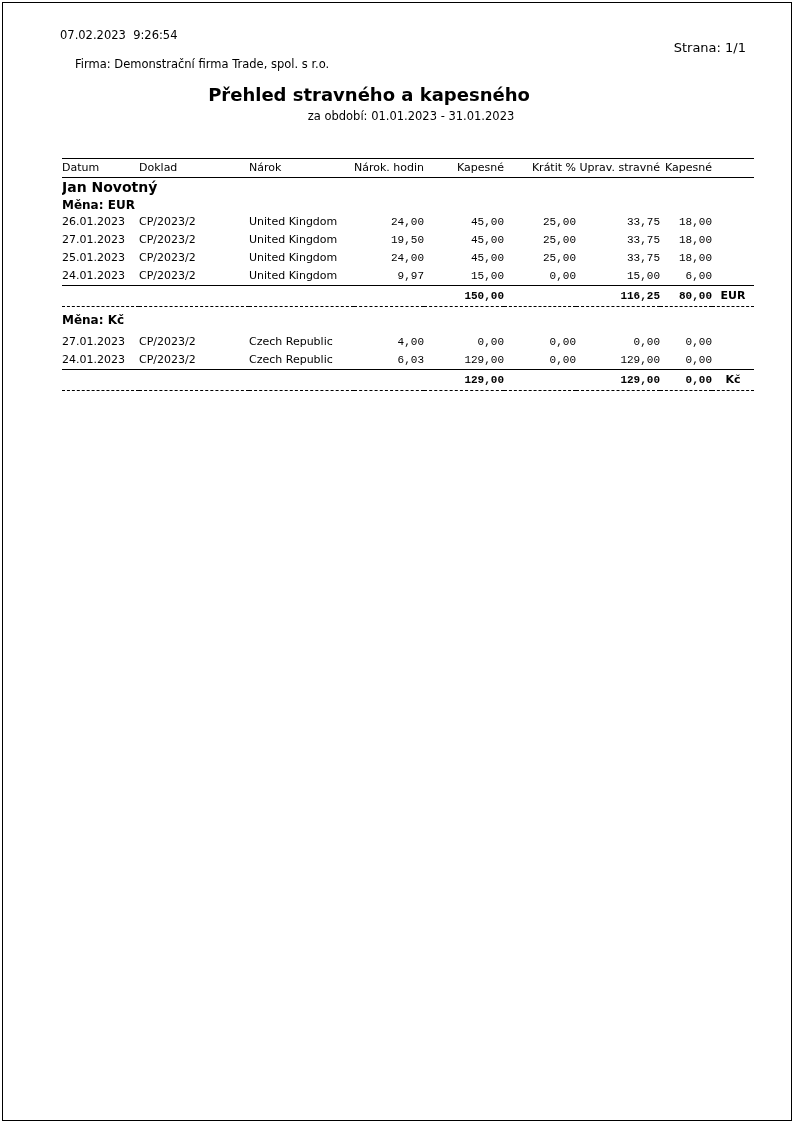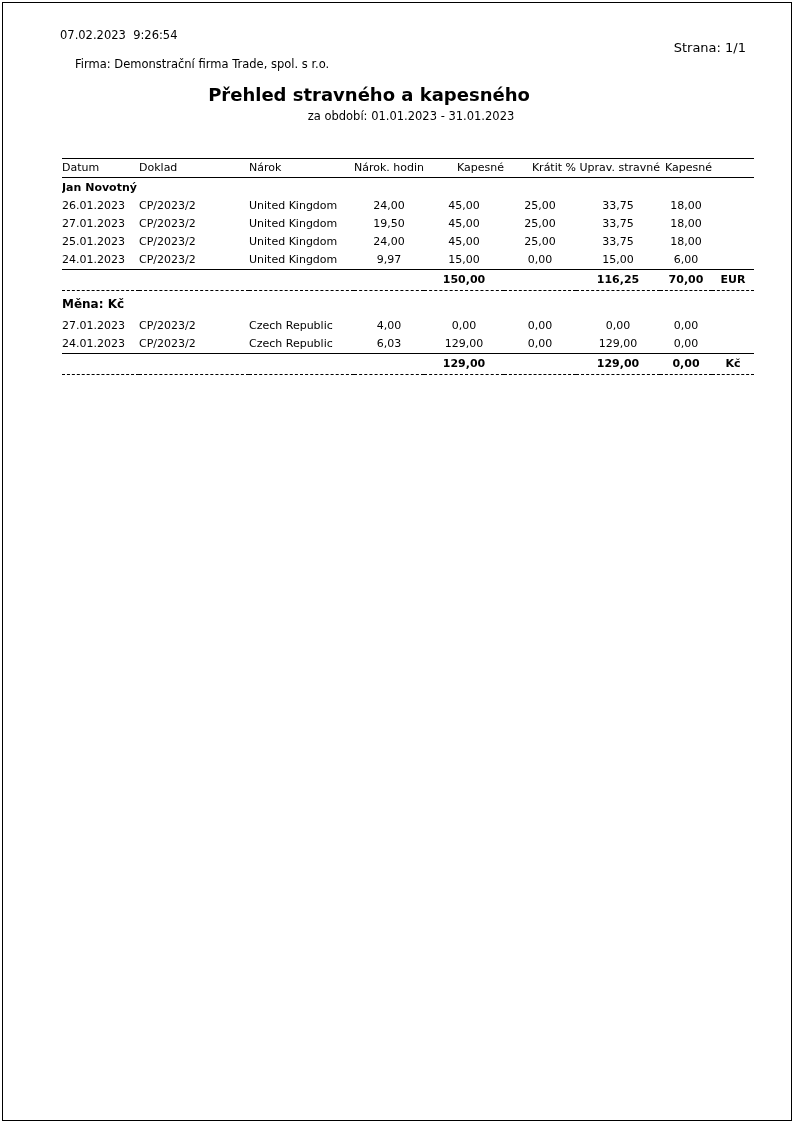--- a/index.html
+++ b/index.html
@@ -56,25 +56,25 @@
     font-weight: normal;
     white-space: nowrap;
     overflow: hidden;
   }
   table.report thead th {
     border-top: 1px solid #000000;
     border-bottom: 1px solid #000000;
     text-align: left;
   }
   table.report thead th.num { text-align: right; }
-  td.num { text-align: center; }
+  td.num { text-align: right; font-family: Liberation Mono, monospace; }
   td.cur { text-align: center; padding-left: 8px; }
 
   tr.employee-row td {
-    font-size: 11px; font-weight: bold; height: 19px; line-height: 19px;
+    font-size: 14px; font-weight: bold; height: 19px; line-height: 19px;
   }
   tr.currency-row td {
     font-size: 12px; font-weight: bold; height: 16px; line-height: 16px;
   }
   tr.data-row td { height: 18px; }
   tr.data-row.last-row td { border-bottom: 1px solid #000000; }
   tr.total-row td {
     font-weight: bold; height: 20px; line-height: 20px;
     border-bottom: 1px dashed #000000;
   }
@@ -114,20 +114,23 @@
       <th class="num">Uprav. stravné</th>
       <th class="num">Kapesné</th>
       <th></th>
     </tr>
   </thead>
   <tbody>
     <tr class="employee-row">
       <td colspan="9">Jan Novotný</td>
     </tr>
 
+    <tr class="currency-row">
+      <td colspan="9">Měna: EUR</td>
+    </tr>
     <tr class="data-row">
       <td>26.01.2023</td>
       <td>CP/2023/2</td>
       <td>United Kingdom</td>
       <td class="num">24,00</td>
       <td class="num">45,00</td>
       <td class="num">25,00</td>
       <td class="num">33,75</td>
       <td class="num">18,00</td>
       <td></td>
@@ -166,21 +169,21 @@
       <td></td>
     </tr>
     <tr class="total-row">
       <td></td>
       <td></td>
       <td></td>
       <td></td>
       <td class="num">150,00</td>
       <td></td>
       <td class="num">116,25</td>
-      <td class="num">70,00</td>
+      <td class="num">80,00</td>
       <td class="cur">EUR</td>
     </tr>
 
     <tr class="currency-row second">
       <td colspan="9">Měna: Kč</td>
     </tr>
     <tr class="data-row">
       <td>27.01.2023</td>
       <td>CP/2023/2</td>
       <td>Czech Republic</td>

